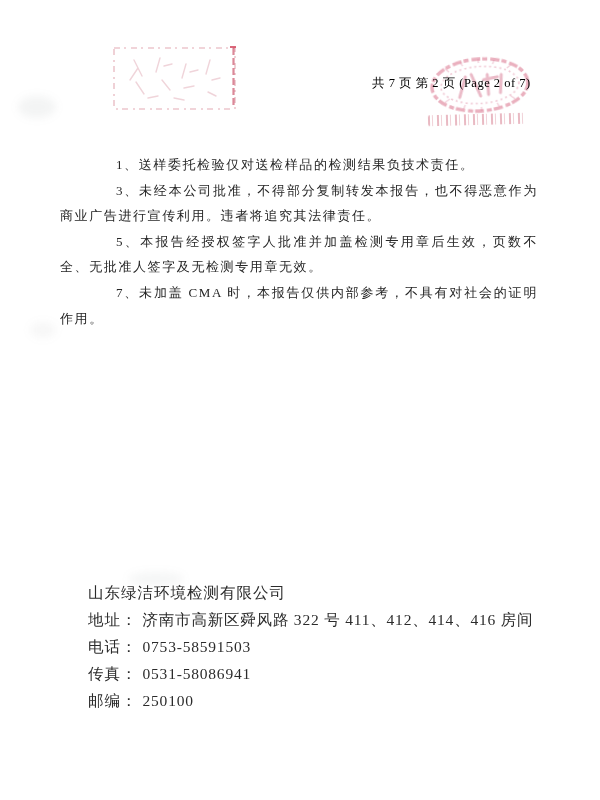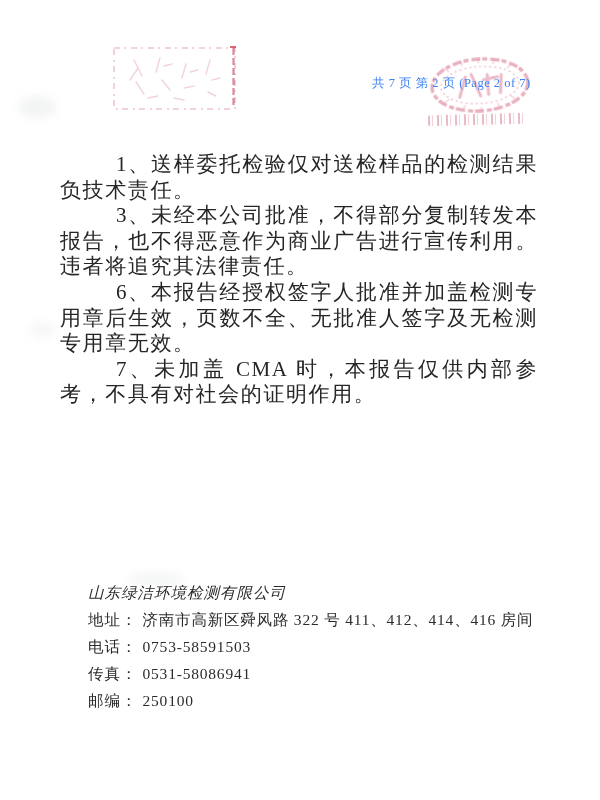--- a/index.html
+++ b/index.html
@@ -6,21 +6,21 @@
   body{
     width:600px;height:800px;background:#ffffff;
     font-family:"Liberation Serif","DejaVu Serif",serif;
   }
   .page{
     position:relative;width:600px;height:800px;background:#ffffff;overflow:hidden;
   }
   
   .page-info{
     position:absolute;top:75px;left:372px;
-    font-size:12.5px;color:#3b82f6;letter-spacing:.5px;white-space:nowrap;z-index:3;
+    font-size:12.5px;color:#000000;letter-spacing:.5px;white-space:nowrap;z-index:3;
   }
   .doc-title{
     position:absolute;top:92px;left:0;width:100%;text-align:center;
     font-size:22px;font-weight:bold;color:#1c1c1c;letter-spacing:11px;text-indent:11px;z-index:2;
   }
   
   .stamp-rect{
     position:absolute;left:112px;top:46px;width:126px;height:66px;
     filter:blur(.4px);z-index:1;
   }
@@ -31,30 +31,30 @@
   .stamp-subtext{
     position:absolute;left:428px;top:114px;width:97px;height:11px;
     background:repeating-linear-gradient(90deg,
       rgba(203,90,112,.42) 0 2px, rgba(203,90,112,0) 2px 4px,
       rgba(203,90,112,.28) 4px 5px, rgba(203,90,112,0) 5px 9px);
     filter:blur(.6px);border-radius:2px;transform:rotate(-1.5deg);z-index:1;
   }
   
   .notes{
     position:absolute;left:60px;top:152px;width:478px;
-    font-size:21px;line-height:25.6px;color:#262626;
+    font-size:13px;line-height:25.6px;color:#262626;
     text-align:justify;letter-spacing:1.6px;z-index:2;
   }
   .notes p{margin:0;text-indent:56px;}
   
   .footer{
     position:absolute;left:88px;top:579px;
     font-size:15.5px;line-height:27px;color:#2b2b2b;letter-spacing:1px;z-index:2;
   }
-  .footer .company{margin:0 0 0 0;font-style:italic;}
+  .footer .company{margin:0 0 0 0;}
   .contact-line .label{display:inline-block;}
   .contact-line .value{display:inline-block;margin-left:5px;letter-spacing:.8px;}
   
   .smudge{position:absolute;border-radius:50%;filter:blur(4px);pointer-events:none;}
   .smudge-a{left:18px;top:96px;width:38px;height:22px;background:rgba(90,100,105,.07);}
   .smudge-b{left:128px;top:572px;width:56px;height:14px;background:rgba(90,100,105,.06);}
   .smudge-c{left:30px;top:322px;width:26px;height:16px;background:rgba(90,100,105,.05);}
 </style>
 </head>
 <body>
@@ -90,21 +90,21 @@
       <path d="M16 46 L21 43 M34 54 L36 50 M52 57 L52 53 M70 54 L68 50 M86 47 L82 44"></path>
     </g>
   </svg>
 
   <div class="stamp-subtext"></div>
 
 
   <div class="notes">
     <p>1、送样委托检验仅对送检样品的检测结果负技术责任。</p>
     <p>3、未经本公司批准，不得部分复制转发本报告，也不得恶意作为商业广告进行宣传利用。违者将追究其法律责任。</p>
-    <p>6、本报告经授权签字人批准并加盖检测专用章后生效，页数不全、无批准人签字及无检测专用章无效。</p>
+    <p>5、本报告经授权签字人批准并加盖检测专用章后生效，页数不全、无批准人签字及无检测专用章无效。</p>
     <p>7、未加盖 CMA 时，本报告仅供内部参考，不具有对社会的证明作用。</p>
   </div>
 
   <div class="footer">
     <div class="company">山东绿洁环境检测有限公司</div>
     <div class="contact-line">
       <span class="label">地址：</span><span class="value">济南市高新区舜风路 322 号 411、412、414、416 房间</span>
     </div>
     <div class="contact-line">
       <span class="label">电话：</span><span class="value">0753-58591503</span>

